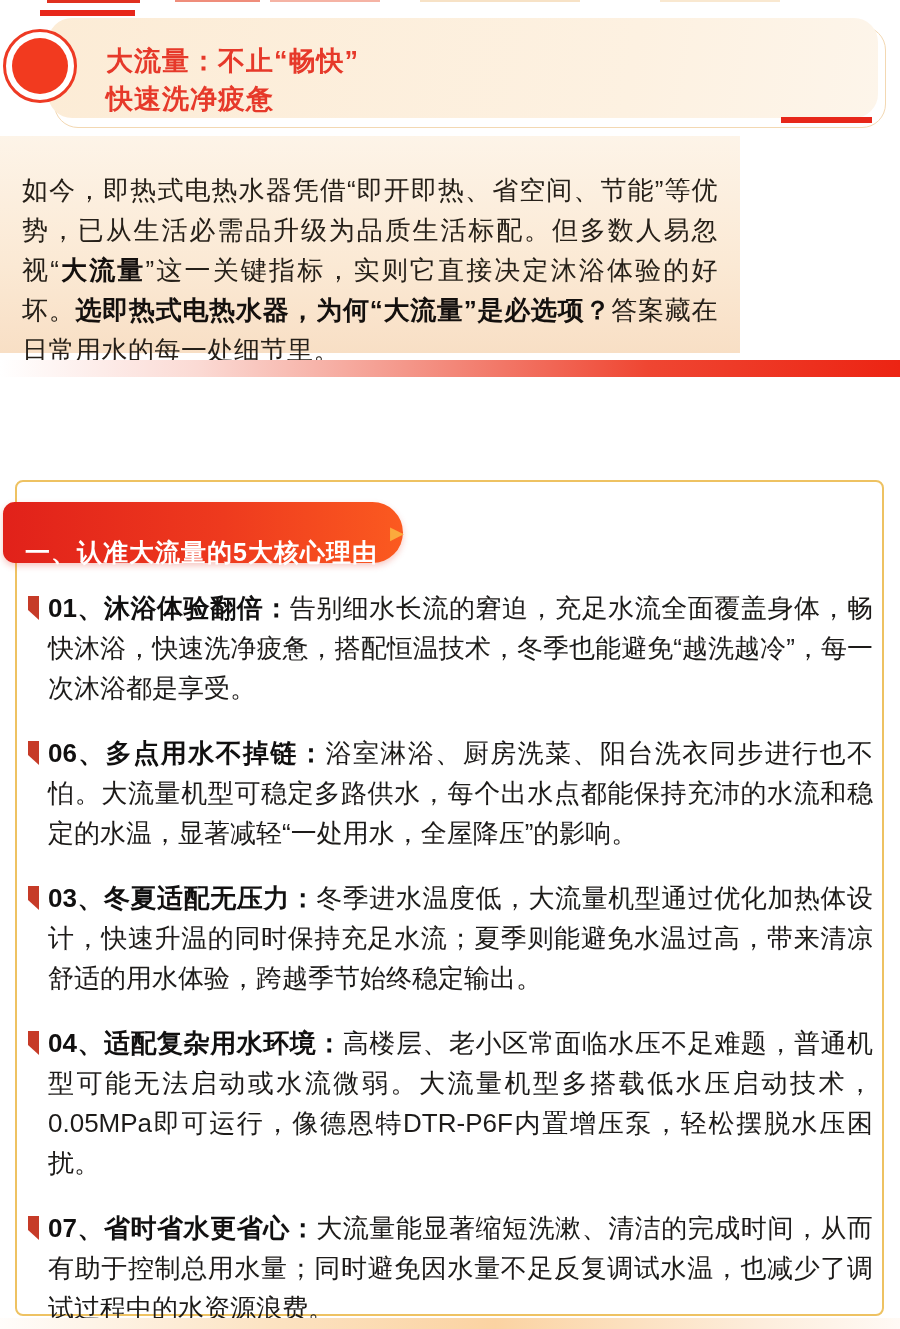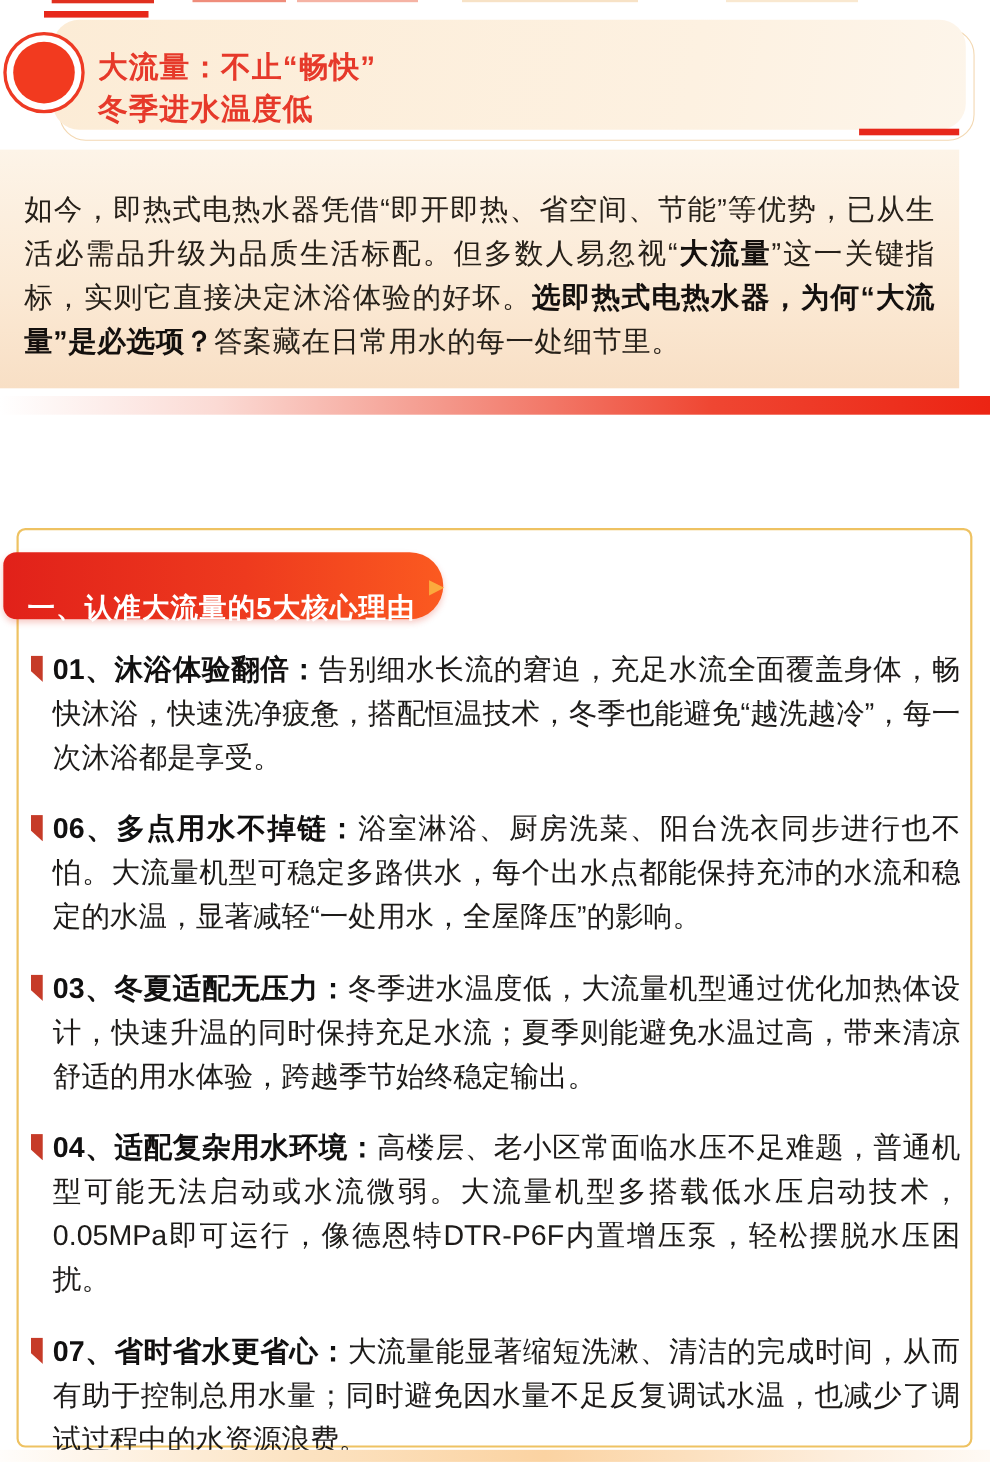--- a/index.html
+++ b/index.html
@@ -13,25 +13,25 @@
   .top-bar{position:absolute;left:40px;top:10px;width:95px;height:6px;background:#e7271a;}
   .header-outline{position:absolute;left:54px;top:26px;width:830px;height:100px;
     border:1px solid #f3d8b2;border-radius:24px;background:transparent;}
   .header-card{position:absolute;left:48px;top:18px;width:830px;height:100px;
     border-radius:24px;background:linear-gradient(100deg,#fcecd6 0%,#fdf1e1 70%,#fdf5ea 100%);}
   .header-redbar-br{position:absolute;left:781px;top:117px;width:91px;height:6px;background:#e7271a;}
   .badge-outer{position:absolute;left:3px;top:29px;width:74px;height:74px;border-radius:50%;
     border:3px solid #ee3a24;background:#ffffff;box-sizing:border-box;
     display:flex;align-items:center;justify-content:center;}
   .badge-inner{width:56px;height:56px;border-radius:50%;background:#f23a1f;}
-  .header-title{position:absolute;left:89px;top:42px;font-size:27px;font-weight:bold;
+  .header-title{position:absolute;left:106px;top:42px;font-size:27px;font-weight:bold;
     color:#e6392a;line-height:38px;letter-spacing:1px;}
 
   
-  .intro-band{position:absolute;left:0;top:136px;width:872px;height:217px;box-sizing:border-box;
+  .intro-band{position:absolute;left:0;top:136px;width:740px;height:217px;box-sizing:border-box;
     background:linear-gradient(180deg,#fdf4e8 0%,#fbe9d4 60%,#f8dfc5 100%);
     padding:34px 22px 23px 22px;}
   .intro-band p{margin:0;font-size:26px;line-height:40px;color:#262019;
     text-align:justify;letter-spacing:0.5px;}
   .intro-band .b{font-weight:bold;color:#14100e;}
 
   
   .divider{position:absolute;left:0;top:360px;width:900px;height:17px;
     background:linear-gradient(90deg,#ffffff 0%,#fbdad4 22%,#f4978a 45%,#ef4632 72%,#ec2413 100%);}
 
@@ -74,21 +74,21 @@
 
   <div class="top-bar"></div>
   <div class="header-outline"></div>
   <div class="header-card"></div>
   <div class="header-redbar-br"></div>
   <div class="badge-outer">
     <div class="badge-inner"></div>
   </div>
   <div class="header-title">
     <div>大流量：不止“畅快”</div>
-    <div>冬季进水温度低</div>
+    <div>快速洗净疲惫</div>
   </div>
 
   <div class="intro-band">
     <p><span>如今，即热式电热水器凭借“即开即热、省空间、节能”等优势，已从生活必需品升级为品质生活标配。但多数人易忽视“</span><span class="b">大流量</span><span>”这一关键指标，实则它直接决定沐浴体验的好坏。</span><span class="b">选即热式电热水器，为何“大流量”是必选项？</span><span>答案藏在日常用水的每一处细节里。</span></p>
   </div>
 
   <div class="divider"></div>
 
   <div class="main-card"></div>
 

